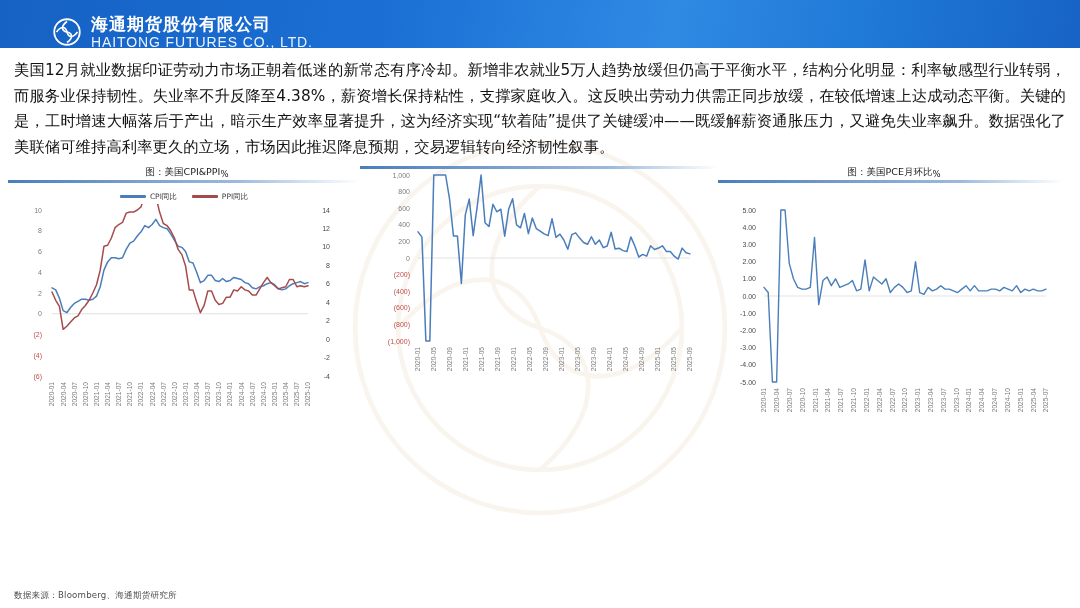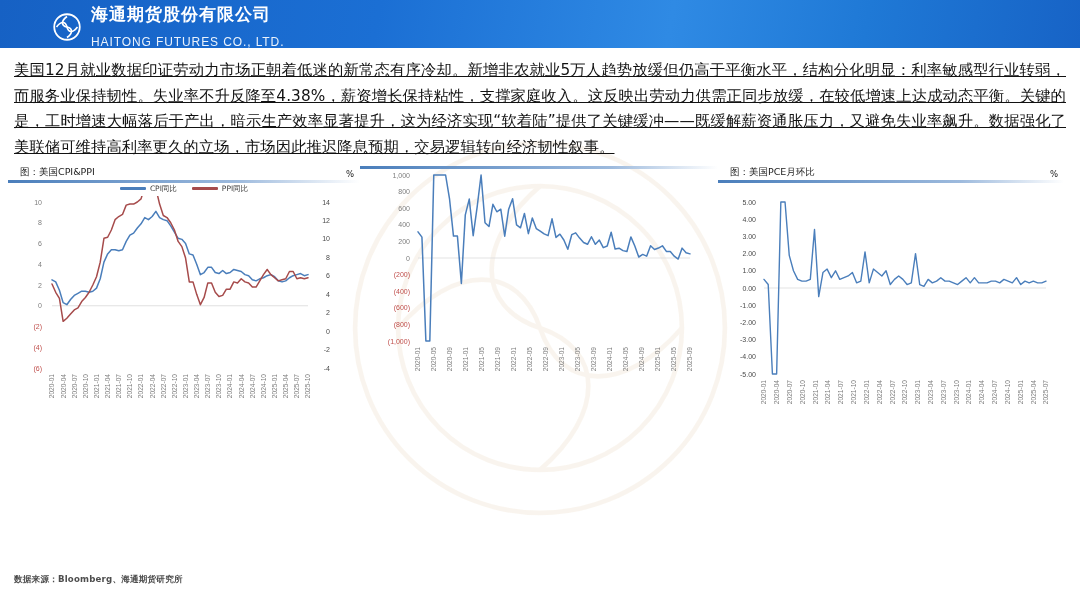--- a/index.html
+++ b/index.html
@@ -24,76 +24,76 @@
     display:flex;align-items:flex-end;
   }
   #header .logo-wrap{display:flex;align-items:center;margin-left:52px;}
   #header .mark{width:30px;height:30px;margin-right:9px;}
   #header .names{display:flex;flex-direction:column;justify-content:center;}
   #header .cn{
     color:#fff;font-size:17px;font-weight:bold;letter-spacing:1px;
     font-family:"DejaVu Sans",sans-serif;line-height:18px;
   }
   #header .en{
-    color:#eaf2fc;font-size:12px;letter-spacing:.9px;line-height:11px;margin-top:14px;
+    color:#eaf2fc;font-size:14px;letter-spacing:.9px;line-height:11px;margin-top:4px;
   }
   
   #summary{
     position:relative;z-index:2;
     margin:10px 14px 0 14px;
     font-family:"DejaVu Sans",sans-serif;
     font-size:15.3px;line-height:25.5px;color:#121212;
-    text-align:justify;letter-spacing:.1px;text-decoration:underline;
+    text-align:justify;letter-spacing:.1px;
   }
   
   #charts{
     position:relative;z-index:2;
     display:flex;margin-top:6px;padding:0 8px;
   }
   .chart{position:relative;}
   .chart.c1{width:352px;}
   .chart.c2{width:358px;}
   .chart.c3{width:346px;}
   .chart-head{
-    display:flex;align-items:flex-end;justify-content:space-between;
+    display:flex;align-items:flex-end;justify-content:center;
     padding:0 6px 1px 12px;
   }
   .chart-title{
     font-family:"DejaVu Sans",sans-serif;
     font-size:9.5px;color:#1b1b1b;white-space:nowrap;
   }
   .chart-unit{
     font-family:"DejaVu Sans",sans-serif;
     font-size:8.5px;color:#1b1b1b;
   }
   .rule{height:2.5px;background:linear-gradient(90deg,#4a7ebb,#9dbadd 65%,#ffffff);}
   .rule.r2{background:linear-gradient(90deg,#4a7ebb,#9dbadd 70%,#ffffff);}
   .plot{position:relative;}
   .legend{
     display:flex;justify-content:center;gap:15px;
-    margin-bottom:1px;height:12px;align-items:center;
+    margin-top:8px;margin-bottom:1px;height:12px;align-items:center;
   }
   .legend .item{display:flex;align-items:center;gap:4px;}
   .legend .swatch{width:26px;height:2.6px;border-radius:1px;}
   .legend .lbl{
     font-family:"DejaVu Sans",sans-serif;font-size:7.5px;color:#3b3b3b;white-space:nowrap;
   }
   .axis-lbl{
     font-size:7px;fill:#7d7d7d;font-family:"Liberation Sans",sans-serif;
   }
   .axis-lbl.neg{fill:#c0504d;}
   .axis-lbl.blk{fill:#4a4a4a;}
   .xtick{
     font-size:6.6px;fill:#7d7d7d;font-family:"Liberation Sans",sans-serif;
   }
   
   #footer{
-    position:absolute;left:14px;bottom:22px;z-index:2;
-    font-family:"DejaVu Sans",sans-serif;
-    font-size:8.6px;color:#4d4d4d;letter-spacing:.2px;font-weight:bold;
+    position:absolute;left:14px;bottom:6px;z-index:2;
+    font-family:"DejaVu Sans",sans-serif;
+    font-size:8.6px;color:#4d4d4d;letter-spacing:.2px;
   }
 </style>
 </head>
 <body>
 
 <div id="watermark">
   <svg viewBox="0 0 200 200" aria-hidden="true">
     <g fill="none" stroke="#c9a063" stroke-width="2.2">
       <circle cx="100" cy="100" r="86"></circle>
       <circle cx="100" cy="100" r="66"></circle>

